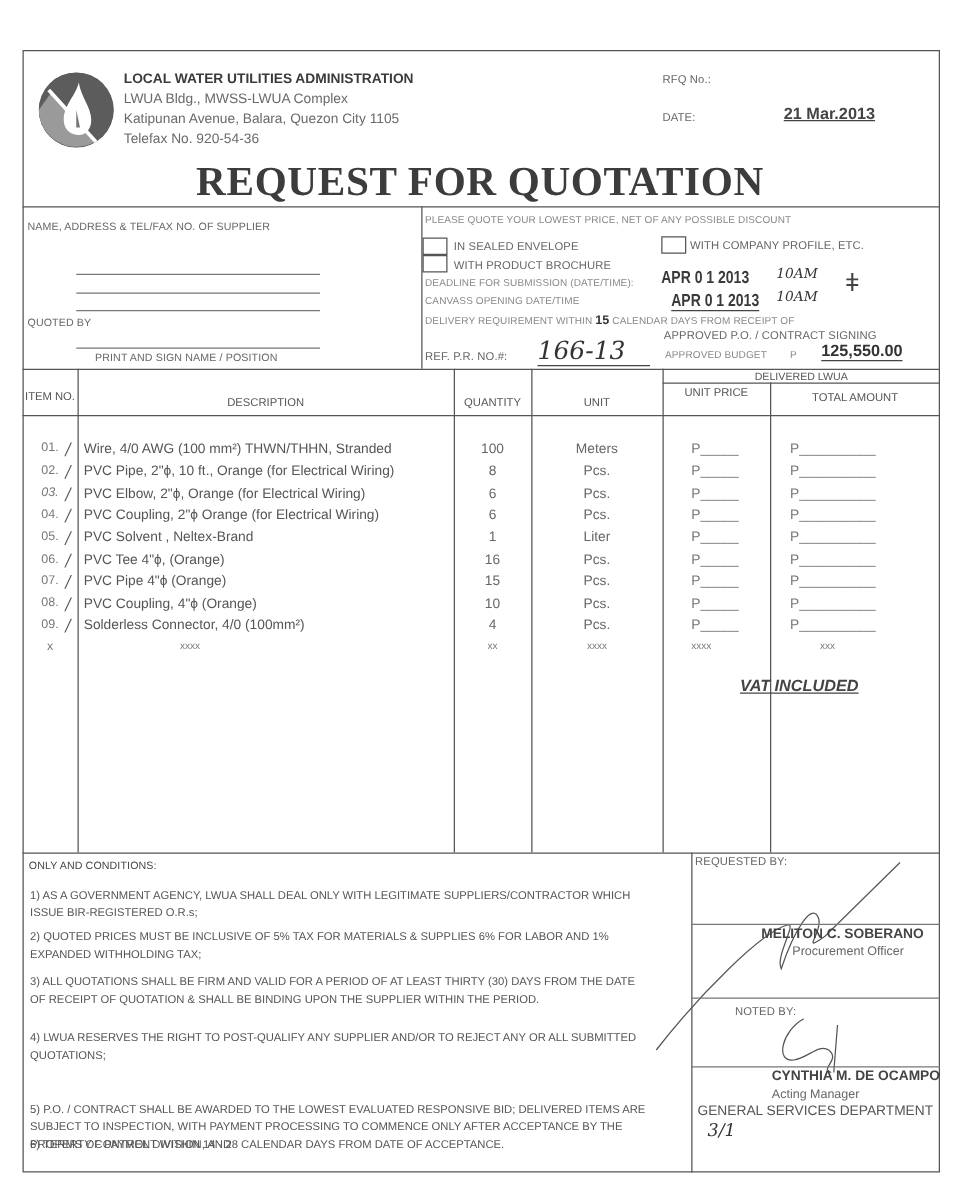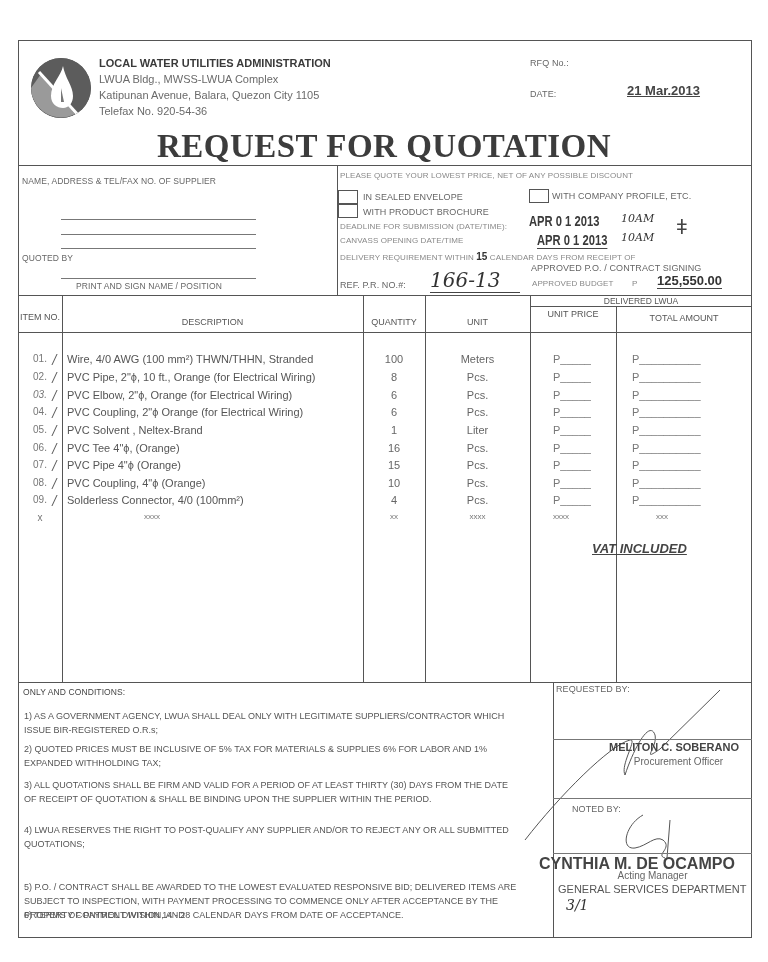--- a/index.html
+++ b/index.html
@@ -199,21 +199,21 @@
 
 <div class="abs small" style="left:556px; top:684px; font-size:9px;">REQUESTED BY:</div>
 <svg class="abs" style="left:520px; top:685px;" width="240" height="160">
   <path d="M5,155 C40,110 90,60 110,55 C118,53 100,80 105,90 C115,60 130,35 135,50 C138,62 120,78 140,64 L200,5" fill="none" stroke="#555" stroke-width="1"></path>
 </svg>
 <div class="hline thin" style="left:553px; top:739px; width:199px;"></div>
 <div class="abs" style="left:553px; width:186px; text-align:right; top:741px; font-size:11px; font-weight:bold; color:#444;">MELITON C. SOBERANO</div>
 <div class="abs" style="left:579px; width:199px; text-align:center; top:756px; font-size:10px; color:#666;">Procurement Officer</div>
 <div class="hline thin" style="left:553px; top:798px; width:199px;"></div>
 
-<div class="abs small" style="left:572px; top:804px; font-size:9px;">NOTED BY:</div>
+<div class="abs small" style="left:588px; top:804px; font-size:9px;">NOTED BY:</div>
 <svg class="abs" style="left:615px; top:810px;" width="80" height="50">
   <path d="M28,5 C10,15 5,40 20,38 C32,36 40,25 48,30 C58,38 40,45 50,48 M55,10 L52,48" fill="none" stroke="#555" stroke-width="1"></path>
 </svg>
 <div class="hline thin" style="left:553px; top:853px; width:199px;"></div>
-<div class="abs" style="left:539px; width:199px; text-align:left; top:855px; font-size:16px; font-weight:bold; color:#444;">CYNTHIA M. DE OCAMPO</div>
+<div class="abs" style="left:553px; width:199px; text-align:right; top:855px; font-size:11px; font-weight:bold; color:#444;">CYNTHIA M. DE OCAMPO</div>
 <div class="abs" style="left:553px; width:199px; text-align:center; top:870px; font-size:10px; color:#666;">Acting Manager</div>
 <div class="abs" style="left:558px; top:883px; font-size:11px; color:#555;">GENERAL SERVICES DEPARTMENT</div>
 <div class="hand" style="left:566px; top:897px; font-size:14px;">3/1</div>
 
 </body></html>

